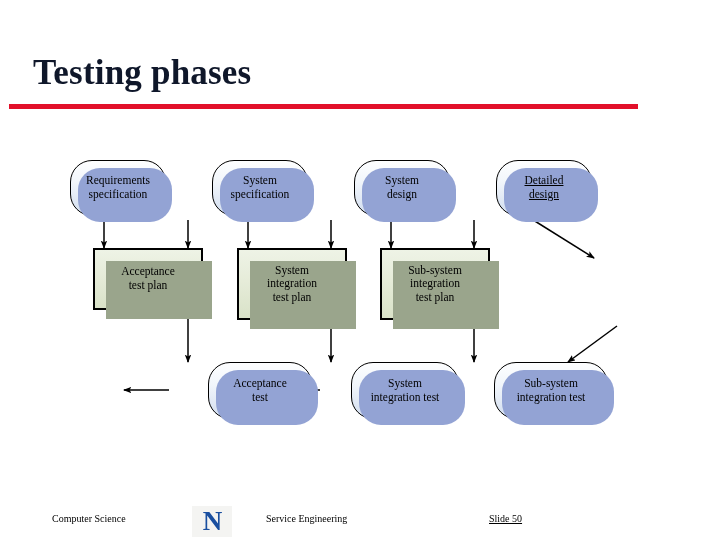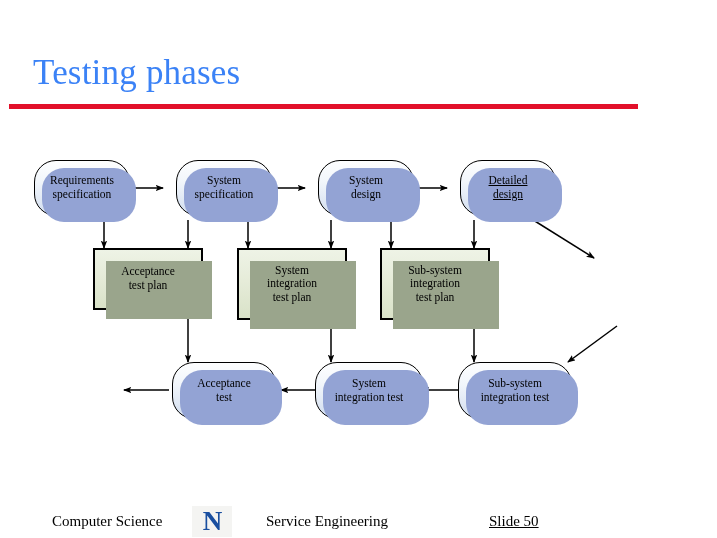--- a/index.html
+++ b/index.html
@@ -16,22 +16,22 @@
     font-family: "Liberation Serif", "DejaVu Serif", serif;
   }
 
   
   #slide-title {
     position: absolute;
     left: 33px;
     top: 53px;
     font-family: "Liberation Serif", "DejaVu Serif", serif;
     font-size: 35px;
-    font-weight: normal;
-    color: #3b82f6;
+    font-weight: bold;
+    color: #0f172a;
     letter-spacing: 0.2px;
     white-space: nowrap;
   }
   #title-rule {
     position: absolute;
     left: 9px;
     top: 104px;
     width: 629px;
     height: 5px;
     background: #e2102a;
@@ -70,20 +70,21 @@
     display: block;
     padding: 0 3px;
     white-space: pre-line;
   }
 
   
   .node.stage {
     border: 1.6px solid #000000;
     border-radius: 22px;
     background: linear-gradient(to bottom, #fdfeff 0%, #f2f6fb 38%, #dde6f3 78%, #cfdcee 100%);
+    margin-left: 36px;
   }
   .node.stage::after {
     content: "";
     position: absolute;
     left: 7px;
     top: 7px;
     right: -7px;
     bottom: -7px;
     border-radius: 22px;
     background: #93a3d4;
@@ -130,21 +131,21 @@
     position: absolute;
     left: 0;
     top: 505px;
     width: 717px;
     height: 33px;
   }
   .footer-text {
     position: absolute;
     top: 8px;
     font-family: "Liberation Serif", "DejaVu Serif", serif;
-    font-size: 15px;
+    font-size: 10px;
     color: #000000;
     white-space: nowrap;
   }
   #footer-left  { left: 52px; }
   #footer-mid   { left: 266px; }
   #footer-right { left: 489px; text-decoration: underline; }
 
   #footer-logo {
     position: absolute;
     left: 192px;

